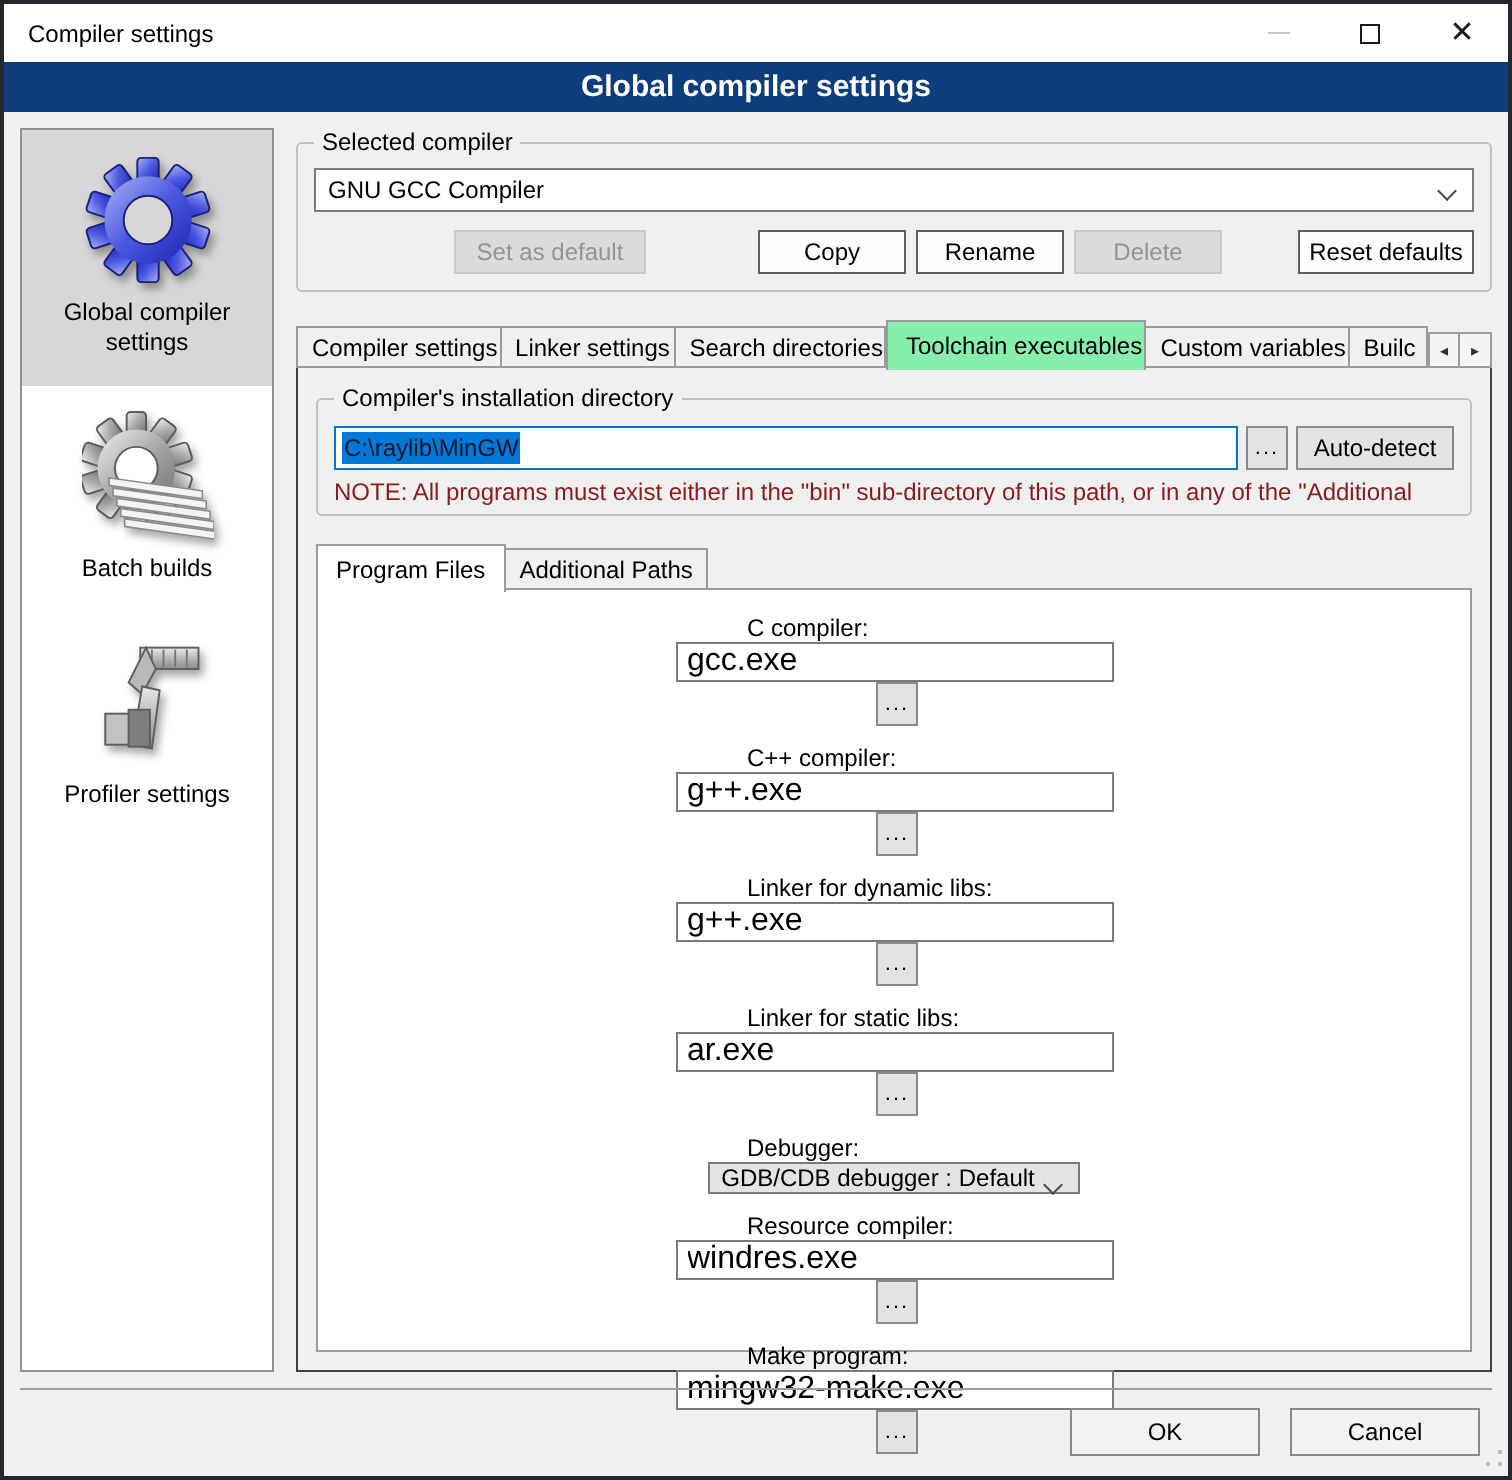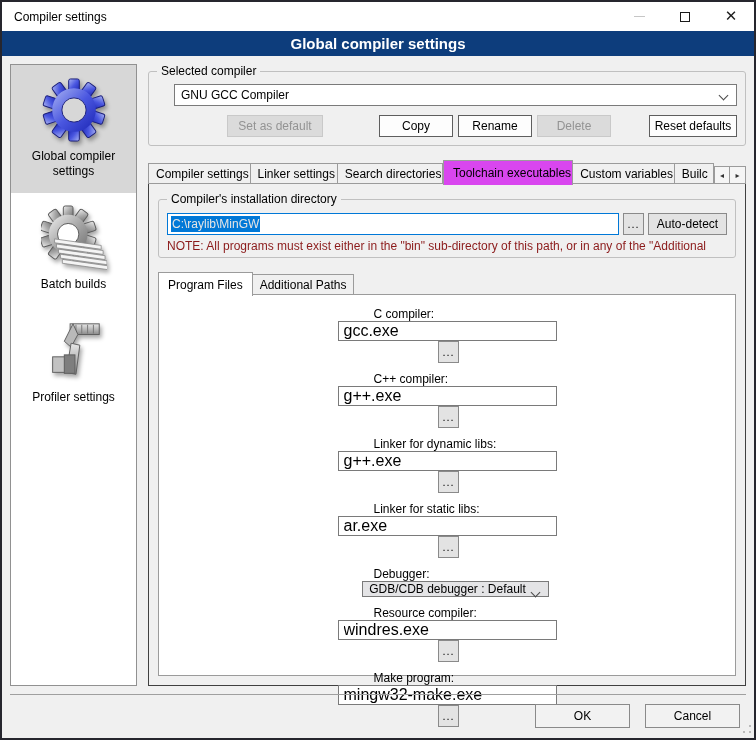--- a/index.html
+++ b/index.html
@@ -37,21 +37,21 @@
 
   
   .content { flex:1; display:flex; flex-direction:column; min-width:0; }
 
   
   .group { position:relative; border:1px solid #c0c0c0; border-radius:3px; }
   .group-legend { position:absolute; top:-8px; left:8px; background:#f0f0f0; padding:0 4px; white-space:nowrap; }
 
   .compiler-group { margin-top:7px; padding:12px 8px 8px; flex:0 0 auto; }
   .combo { position:relative; height:22px; border:1px solid #7a7a7a; background:#fff;
-           display:flex; align-items:center; padding:0 22px 0 6px; white-space:nowrap;margin-left:17px; }
+           display:flex; align-items:center; padding:0 22px 0 6px; white-space:nowrap; }
   .chev { position:absolute; right:9px; top:7px; width:7px; height:7px;
           border-right:1px solid #4a4a4a; border-bottom:1px solid #4a4a4a; transform:rotate(45deg); }
 
   .btn { height:22px; background:#fdfdfd; border:1px solid #5e5e5e; font-size:12px;
          font-family:"Liberation Sans", sans-serif; display:inline-flex; align-items:center;
          justify-content:center; white-space:nowrap; cursor:default; }
   .btn.disabled { background:#dbdbdb; color:#939393; border-color:#c9c9c9; }
 
   .compiler-buttons { display:flex; margin-top:9px; justify-content:flex-end; gap:5px; }
   .compiler-buttons .b-setdef { width:96px; }
@@ -59,39 +59,39 @@
   .compiler-buttons .b-rename { width:74px; }
   .compiler-buttons .b-delete { width:74px; }
   .compiler-buttons .b-reset  { width:88px; margin-left:33px; }
 
   
   .tabstrip { display:flex; align-items:flex-end; margin-top:13px; height:25px; flex:0 0 auto;
               position:relative; z-index:2; }
   .tab { height:21px; padding:0 7px; display:flex; align-items:center; background:#f0f0f0;
          border:1px solid #9b9b9b; border-left:none; white-space:nowrap; overflow:hidden; }
   .tab:first-child { border-left:1px solid #9b9b9b; }
-  .tab.active { height:25px; background:#d946ef; border-left:1px solid #9b9b9b; border-bottom:none;
+  .tab.active { height:25px; background:#86efac; border-left:1px solid #9b9b9b; border-bottom:none;
                 margin-bottom:-1px; padding:0 9px; }
   .tab.active + .tab { border-left:none; }
   .tab.clipped { max-width:40px; }
   .tab-arrows { margin-left:auto; display:flex; align-self:flex-end; }
   .tab-arrow { width:16px; height:18px; border:1px solid #9b9b9b; background:#f5f5f5;
                display:flex; align-items:center; justify-content:center; font-size:8px;
                color:#333; font-family:"DejaVu Sans", sans-serif; }
   .tab-arrow + .tab-arrow { border-left:none; }
 
   .tab-page { flex:1; border:1px solid #404040; margin-top:-1px; background:#f0f0f0;
               padding:11px 9px 9px; display:flex; flex-direction:column; min-height:0; }
 
   
   .dir-group { margin-top:4px; padding:13px 8px 4px; flex:0 0 auto; }
   .dir-row { display:flex; gap:4px; align-items:center; }
   .path-input { flex:1; height:22px; border:1px solid #0078d7; background:#fff;
                 display:flex; align-items:center; padding:0 3px; overflow:hidden; }
-  .path-input .sel { background:#0078d7; color:#e5e5e5; padding:1px 1px; white-space:nowrap; }
+  .path-input .sel { background:#0078d7; color:#0f172a; padding:1px 1px; white-space:nowrap; }
   .small-btn { width:21px; height:22px; background:#e3e3e3; border:1px solid #8a8a8a;
                display:flex; align-items:center; justify-content:center; font-size:11px;
                letter-spacing:1px; cursor:default; }
   .autodetect-btn { width:79px; height:22px; background:#e3e3e3; border:1px solid #8a8a8a;
                     display:flex; align-items:center; justify-content:center; cursor:default; }
   .note { margin-top:4px; color:#8b1a1a; white-space:nowrap; overflow:hidden; }
 
   .subtabstrip { margin-top:13px; height:24px; }
   .subtab-panel { flex:1; background:#fff; border:1px solid #9b9b9b; margin-top:-1px;
                   padding:12px 10px 0; min-height:0; }

